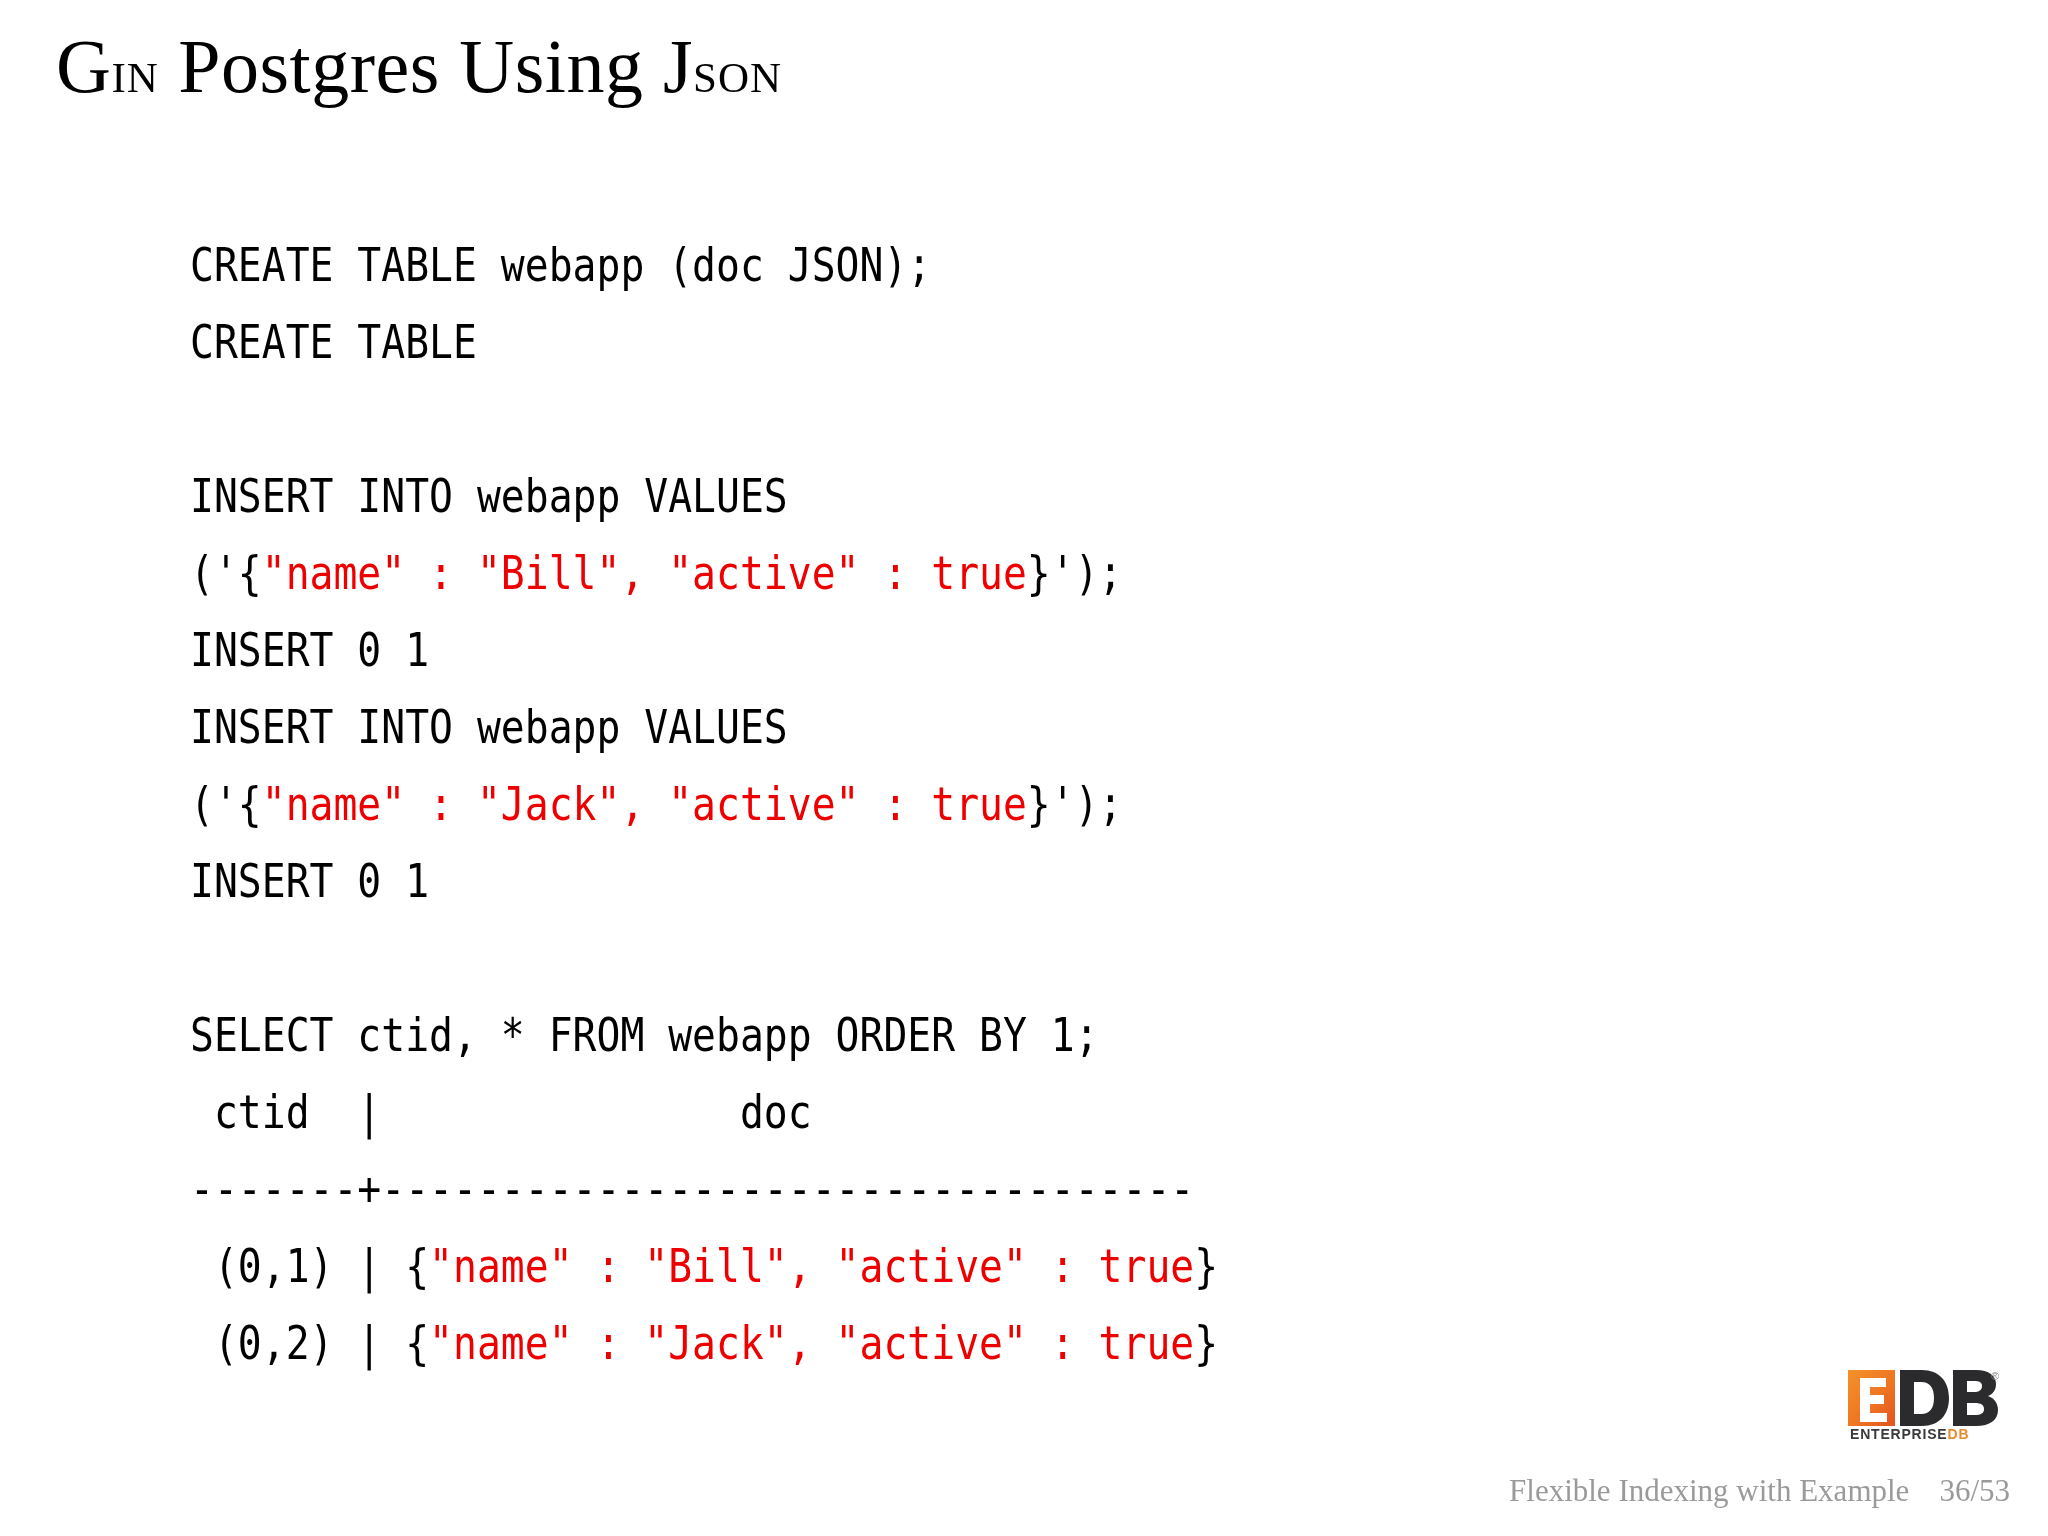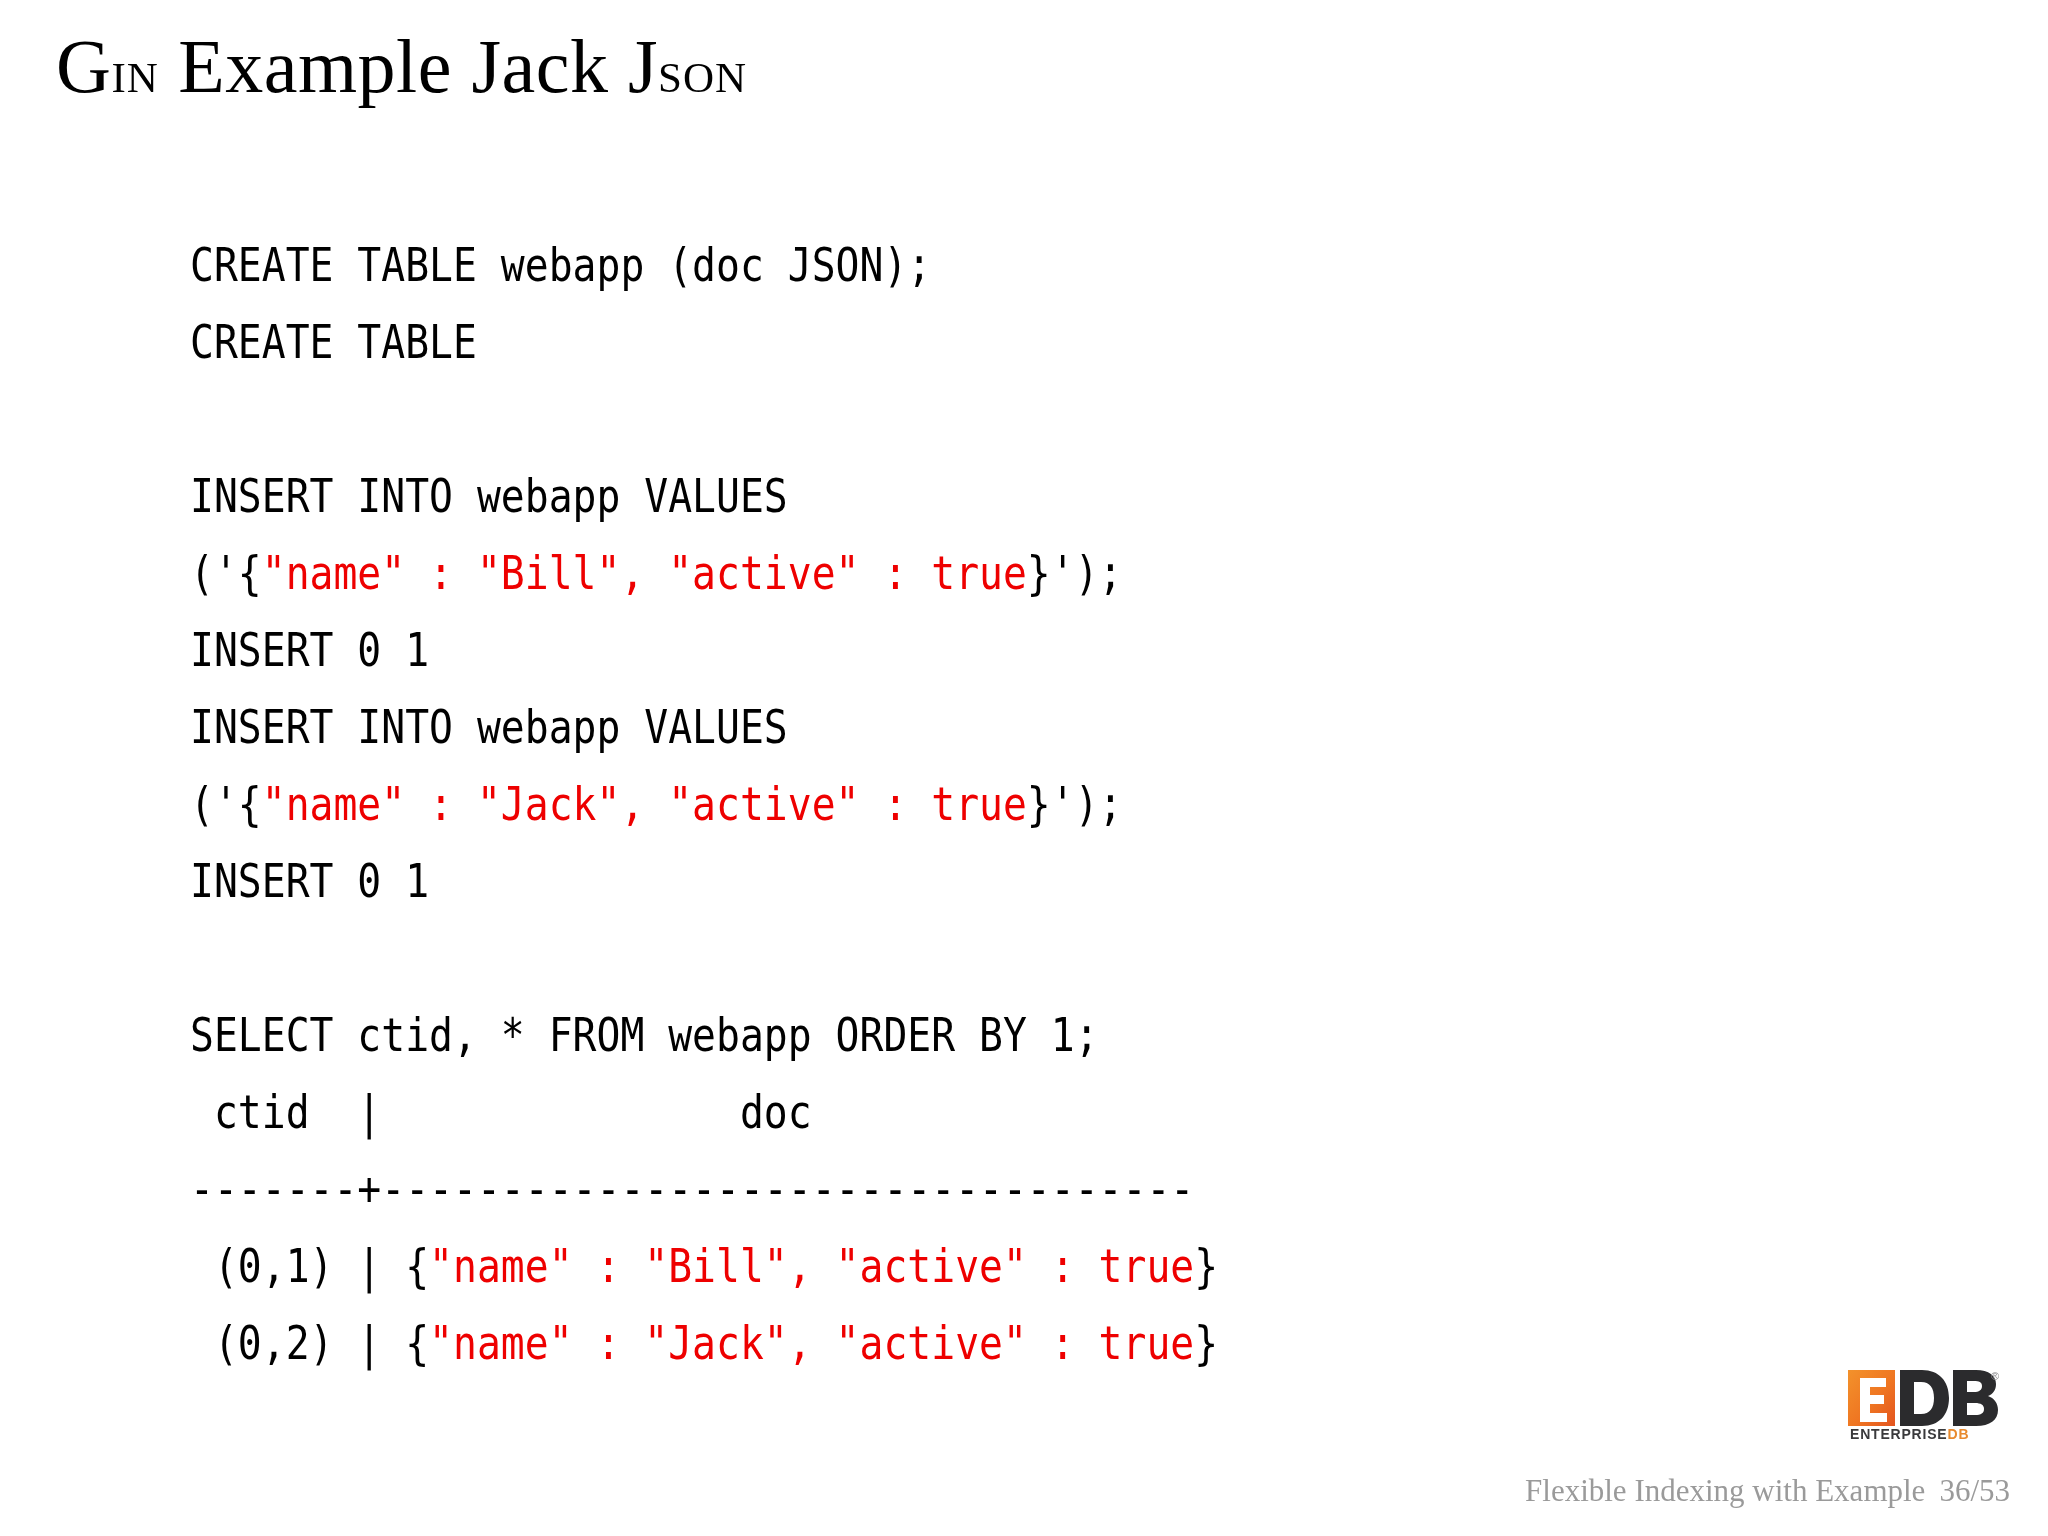--- a/index.html
+++ b/index.html
@@ -99,27 +99,27 @@
     position: absolute;
     right: 38px;
     top: 1473px;
     font-family: "Liberation Serif", serif;
     font-size: 31px;
     color: #9a9a9a;
     white-space: pre;
     text-align: right;
   }
   #slide-footer .footer-pages {
-    margin-left: 14px;
+    margin-left: 30px;
   }
 </style>
 </head>
 <body>
 
-<div id="slide-title"><span class="smallcap-lead">G</span><span class="smallcaps">IN</span><span> Example Jack </span><span class="smallcap-lead">J</span><span class="smallcaps">SON</span></div>
+<div id="slide-title"><span class="smallcap-lead">G</span><span class="smallcaps">IN</span><span> Postgres Using </span><span class="smallcap-lead">J</span><span class="smallcaps">SON</span></div>
 
 <div id="code-block"><div class="code-line"><span>CREATE TABLE webapp (doc JSON);</span></div><div class="code-line"><span>CREATE TABLE</span></div><div class="code-line blank-line">&nbsp;</div><div class="code-line"><span>INSERT INTO webapp VALUES</span></div><div class="code-line"><span>('{</span><span class="json-red">"name" : "Bill", "active" : true</span><span>}');</span></div><div class="code-line"><span>INSERT 0 1</span></div><div class="code-line"><span>INSERT INTO webapp VALUES</span></div><div class="code-line"><span>('{</span><span class="json-red">"name" : "Jack", "active" : true</span><span>}');</span></div><div class="code-line"><span>INSERT 0 1</span></div><div class="code-line blank-line">&nbsp;</div><div class="code-line"><span>SELECT ctid, * FROM webapp ORDER BY 1;</span></div><div class="code-line"><span> ctid  |               doc</span></div><div class="code-line"><span>-------+----------------------------------</span></div><div class="code-line"><span> (0,1) | {</span><span class="json-red">"name" : "Bill", "active" : true</span><span>}</span></div><div class="code-line"><span> (0,2) | {</span><span class="json-red">"name" : "Jack", "active" : true</span><span>}</span></div></div>
 
 <div id="edb-logo">
   <svg class="logo-mark" viewBox="0 0 150 56" xmlns="http://www.w3.org/2000/svg">
     <defs>
       <linearGradient id="edbOrange" x1="0" y1="0" x2="1" y2="1">
         <stop offset="0%" stop-color="#f3922b"></stop>
         <stop offset="55%" stop-color="#ef7622"></stop>
         <stop offset="100%" stop-color="#e3541f"></stop>

